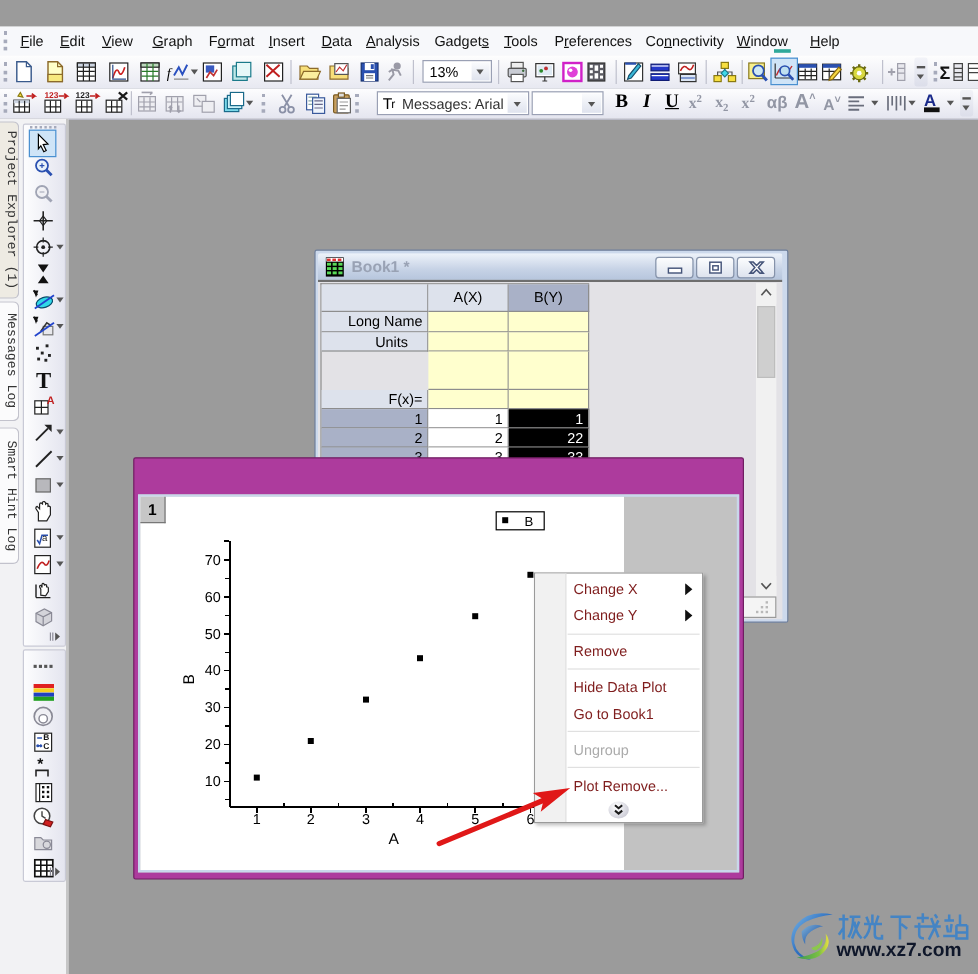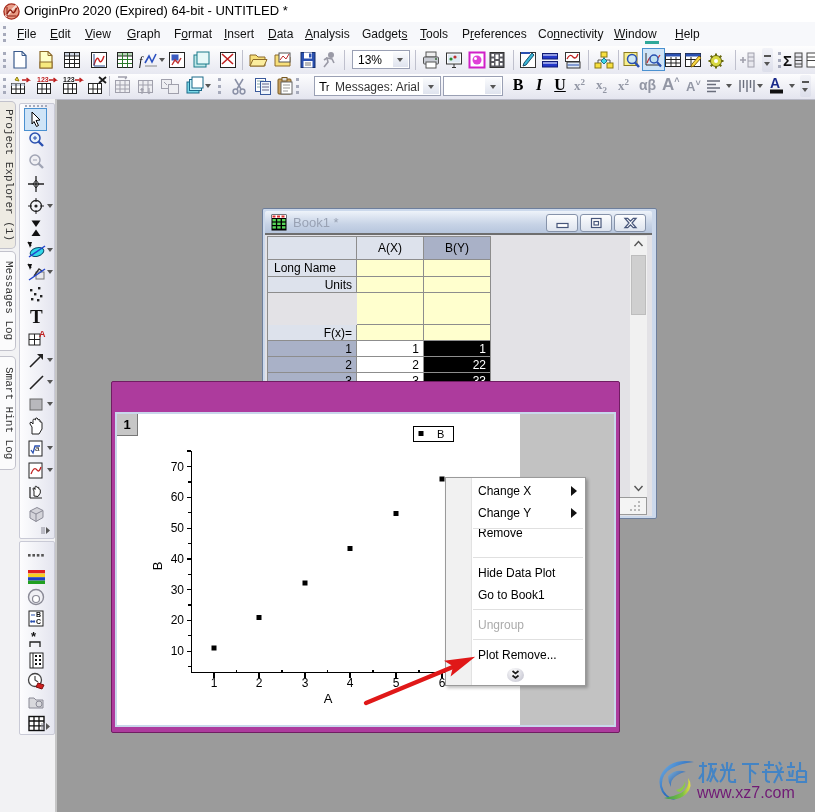--- a/index.html
+++ b/index.html
@@ -26,35 +26,26 @@
 #book1{left:262px;top:208px;width:393px;height:309px;background:#ccd9ec;border:1px solid #6e7f9c;border-radius:2px}
 #graph1{left:111px;top:381px;width:507px;height:350px;background:#ad3b9d;border:1px solid #701d62;border-radius:2px}
 .wtitle{position:absolute;font-size:12px;font-weight:bold;color:#2c3e57}
 .titlegrad{background:linear-gradient(#eef3fa,#c7d3e6 60%,#b7c6dd)}
 .wbtn{position:absolute;width:27px;height:16px;background:linear-gradient(#fcfdfe,#dde3ee);border:1px solid #8693aa;border-radius:3px}
 .wbtn svg{position:absolute;left:0;top:0}
 
 .cell{position:absolute;font-size:12px;color:#000;box-sizing:border-box;border-right:1px solid #8d8d8d;border-bottom:1px solid #8d8d8d}
 
 #ctxmenu{left:445px;top:477px;width:139px;height:207px;background:#fff;border:1px solid #9a9a9a;box-shadow:2px 2px 3px rgba(0,0,0,.25)}
-.cmi{position:absolute;left:32px;font-size:12px;color:#000000}
+.cmi{position:absolute;left:32px;font-size:12px;color:#7f1d1d}
 .cmsep{position:absolute;left:27px;right:2px;height:1px;background:#e0e0e0}
 </style></head>
 <body>
 <div id="app">
 
-<div class="abs" id="titlebar">
-  <svg class="abs" style="left:3px;top:3px" width="17" height="17" viewBox="0 0 17 17">
-    <circle cx="8.5" cy="8.5" r="7.6" fill="#e89a84" stroke="#a62b1c" stroke-width="1.3"></circle>
-    <path d="M2.5 13.5 L13.5 2.5" stroke="#f6ded6" stroke-width="2.2" fill="none"></path>
-    <path d="M4 11 Q7 4.5 9 8.5 Q11 12 13.5 5" stroke="#8c1f12" stroke-width="1.5" fill="none"></path>
-    <path d="M4 4 V13 H13.5" stroke="#8c1f12" stroke-width="1" fill="none"></path>
-  </svg>
-  <div class="t">OriginPro 2020 (Expired) 64-bit - UNTITLED *</div>
-</div>
 
 <div class="abs" id="menubar">
   <div class="grip" style="left:3px;top:4px"></div>
   <div class="mi" style="left:17px"><u>F</u>ile</div>
   <div class="mi" style="left:50px"><u>E</u>dit</div>
   <div class="mi" style="left:85px"><u>V</u>iew</div>
   <div class="mi" style="left:127px"><u>G</u>raph</div>
   <div class="mi" style="left:174px">F<u>o</u>rmat</div>
   <div class="mi" style="left:224px"><u>I</u>nsert</div>
   <div class="mi" style="left:268px"><u>D</u>ata</div>
@@ -635,21 +626,21 @@
             <rect x="6.2" y="5" width="3.4" height="2.4"></rect>
             <rect x="11" y="5" width="3.4" height="2.4"></rect>
       <rect x="1.5" y="8.6" width="3.4" height="2.4"></rect>
             <rect x="6.2" y="8.6" width="3.4" height="2.4"></rect>
             <rect x="11" y="8.6" width="3.4" height="2.4"></rect>
       <rect x="1.5" y="12.2" width="3.4" height="2.4"></rect>
             <rect x="6.2" y="12.2" width="3.4" height="2.4"></rect>
             <rect x="11" y="12.2" width="3.4" height="2.4"></rect>
           </g>
     </svg>
-    <div class="wtitle" style="left:28px;top:4px;font-weight:normal;font-size:13px;color:#99a2b4">Book1 *</div>
+    <div class="wtitle" style="left:28px;top:4px;font-weight:bold;font-size:13px;color:#99a2b4">Book1 *</div>
     <div class="wbtn" style="left:281px;top:3px;width:30px">
           <svg width="30" height="16">
             <rect x="10" y="8.5" width="11" height="4" fill="#fff" stroke="#46557a" stroke-width="1.2"></rect>
           </svg>
         </div>
     <div class="wbtn" style="left:315px;top:3px;width:30px">
           <svg width="30" height="16">
             <rect x="10.5" y="3.5" width="9.5" height="9" fill="#fff" stroke="#46557a" stroke-width="1.2"></rect>
             <rect x="13" y="6.5" width="4.5" height="3.5" fill="#fff" stroke="#46557a" stroke-width="1.2"></rect>
           </svg>
@@ -661,24 +652,24 @@
         </div>
   </div>
   <div class="abs" style="left:2px;top:26px;width:387px;height:281px;background:#e3e2e6" id="bookclient">
 
     <div class="abs" style="left:2px;top:1px;width:223px;height:152px;border-left:1px solid #8d8d8d;border-top:1px solid #8d8d8d">
 
       <div class="cell" style="left:0;top:0;width:89px;height:23px;background:#dde2ec"></div>
       <div class="cell" style="left:89px;top:0;width:67px;height:23px;background:#dde2ec;text-align:center;line-height:23px">A(X)</div>
       <div class="cell" style="left:156px;top:0;width:67px;height:23px;background:#a9b1c7;text-align:center;line-height:23px">B(Y)</div>
 
-      <div class="cell" style="left:0;top:23px;width:89px;height:17px;background:#dde2ec;text-align:right;padding-right:20px;line-height:17px">Long Name</div>
+      <div class="cell" style="left:0;top:23px;width:89px;height:17px;background:#dde2ec;text-align:right;padding-right:4px;line-height:17px">Long Name</div>
       <div class="cell" style="left:89px;top:23px;width:67px;height:17px;background:#ffffce"></div>
       <div class="cell" style="left:156px;top:23px;width:67px;height:17px;background:#ffffce"></div>
-      <div class="cell" style="left:0;top:40px;width:89px;height:16px;background:#dde2ec;text-align:right;padding-right:4px;line-height:16px">Units</div>
+      <div class="cell" style="left:0;top:40px;width:89px;height:16px;background:#dde2ec;text-align:right;padding-right:16px;line-height:16px">Units</div>
       <div class="cell" style="left:89px;top:40px;width:67px;height:16px;background:#ffffce"></div>
       <div class="cell" style="left:156px;top:40px;width:67px;height:16px;background:#ffffce"></div>
       <div class="cell" style="left:89px;top:56px;width:67px;height:32px;background:#ffffce"></div>
       <div class="cell" style="left:156px;top:56px;width:67px;height:32px;background:#ffffce"></div>
       <div class="cell" style="left:0;top:88px;width:89px;height:16px;background:#dde2ec;text-align:right;padding-right:4px;line-height:16px">F(x)=</div>
       <div class="cell" style="left:89px;top:88px;width:67px;height:16px;background:#ffffce"></div>
       <div class="cell" style="left:156px;top:88px;width:67px;height:16px;background:#ffffce"></div>
 
       <div class="cell" style="left:0;top:104px;width:89px;height:16px;background:#a9b1c7;text-align:right;padding-right:4px;line-height:16px">1</div>
       <div class="cell" style="left:89px;top:104px;width:67px;height:16px;background:#fff;text-align:right;padding-right:4px;line-height:16px">1</div>
@@ -765,21 +756,21 @@
       <rect x="303.5" y="20" width="5" height="5" fill="#000"></rect>
       <text x="322" y="27" font-size="11" fill="#000">B</text>
     </svg>
   </div>
 </div>
 
 <div class="abs" id="ctxmenu">
   <div class="abs" style="left:0;top:0;width:25px;height:207px;background:#f1f1f1;border-right:1px solid #e2e2e2"></div>
   <div class="cmi" style="top:6px">Change X</div>
   <div class="cmi" style="top:28px">Change Y</div>
-  <div class="cmi" style="top:48px">Remove</div>
+  <div class="cmi" style="top:58px">Remove</div>
   <div class="cmi" style="top:88px">Hide Data Plot</div>
   <div class="cmi" style="top:110px">Go to Book1</div>
   <div class="cmi" style="top:140px;color:#ababab">Ungroup</div>
   <div class="cmi" style="top:170px">Plot Remove...</div>
   <svg class="abs" style="left:124px;top:8px" width="8" height="10">
         <path d="M1 0 L7 5 L1 10 Z" fill="#111"></path>
       </svg>
   <svg class="abs" style="left:124px;top:30px" width="8" height="10">
         <path d="M1 0 L7 5 L1 10 Z" fill="#111"></path>
       </svg>
@@ -825,15 +816,15 @@
 
       <path d="M31 3 V10 M26 5 L28 10 M36 4 L34 10 M24 11 H39 M29 11 Q29 18 24 23 M33 11 V20 Q33 23 36 23 H39 V20"></path>
 
       <path d="M46 5 H63 M54 5 V24 M55 11 L60 15"></path>
 
       <path d="M68 6 H78 M73 2 V10 M66 13 H88 M70 10 V20 Q70 23 74 23 M80 6 L86 22 M86 8 L78 24 M83 3 L85 6"></path>
 
       <path d="M95 3 V8 M91 8 H99 M93 12 L94 18 M97 11 L96 18 M90 21 H100 M104 3 V12 M101 12 H110 M101 12 V23 H110 V12 M101 18 H110"></path>
     </g>
   </svg>
-  <div class="abs" style="left:45px;top:42px;font-size:16px;font-weight:normal;color:#701a75">www.xz7.com</div>
+  <div class="abs" style="left:45px;top:42px;font-size:16px;font-weight:bold;color:#0f172a">www.xz7.com</div>
 </div>
 
 </div>
 </body></html>

